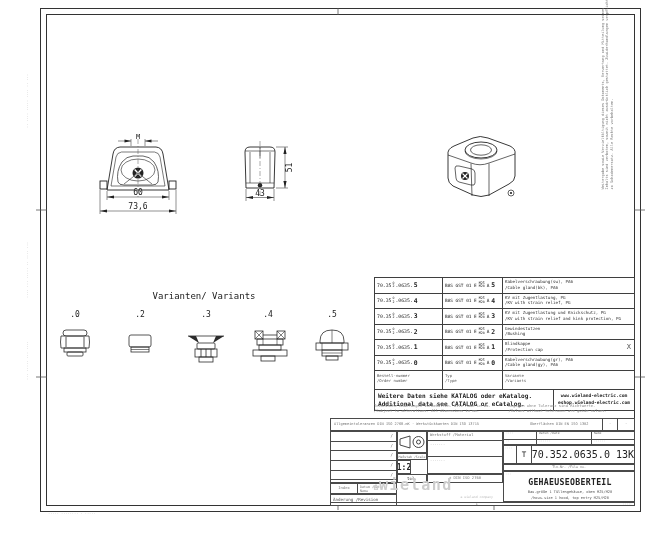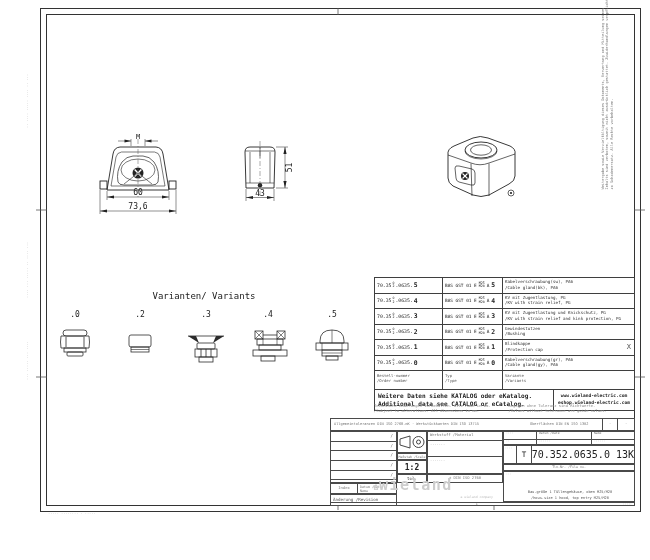--- a/index.html
+++ b/index.html
@@ -443,21 +443,21 @@
     </div>
 
     <div class="cell ctr" style="left:67px;top:13px;width:30px;height:22px">
       <svg width="28" height="18" viewBox="0 0 28 18">
         <path d="M2,6 L12,3 L12,15 L2,12 Z" stroke="#333" fill="none" stroke-width="0.9"></path>
         <circle cx="20.5" cy="9" r="5.5" stroke="#333" fill="none" stroke-width="0.9"></circle>
         <circle cx="20.5" cy="9" r="2" stroke="#333" fill="none" stroke-width="0.9"></circle>
       </svg>
     </div>
     <div class="cell ctr tiny" style="left:67px;top:35px;width:30px;height:7px;font-size:3.2px">Maßstab /Scale</div>
-    <div class="cell ctr" style="left:67px;top:42px;width:30px;height:14px;font-size:8px;font-weight:bold">1:2</div>
+    <div class="cell ctr" style="left:67px;top:42px;width:14px;height:14px;font-size:8px;font-weight:bold">1:2</div>
     <div class="cell ctr" style="left:67px;top:56px;width:30px;height:9px;font-size:4.2px">tol.</div>
     <div class="cell ctr tiny" style="left:97px;top:56px;width:76px;height:9px;font-size:3.8px">± DIN ISO 2768</div>
 
     <div class="cell" style="left:97px;top:13px;width:76px;height:43px">
       <div class="tiny" style="padding:1px 2px;font-size:3.8px;border-bottom:1px solid #4a4a4a;height:9px;box-sizing:border-box">Werkstoff /Material</div>
       <div class="tiny dots" style="padding:2px;height:16px;border-bottom:1px solid #4a4a4a;box-sizing:border-box">·······</div>
       <div class="tiny dots" style="padding:2px">·······</div>
     </div>
 
 
@@ -476,20 +476,21 @@
 
     <div class="cell" style="left:173px;top:27px;width:132px;height:19px;display:flex">
       <div class="tiny dots" style="width:11px;border-right:1px solid #4a4a4a;font-size:3px;padding:1px">····</div>
       <div class="ctr" style="width:14px;border-right:1px solid #4a4a4a;font-size:7.5px">T</div>
       <div class="ctr" style="flex:1;font-size:10px;font-weight:normal;white-space:nowrap">70.352.0635.0 13K</div>
     </div>
     <div class="cell ctr tiny" style="left:173px;top:46px;width:132px;height:7px;font-size:3.3px">Tln-Nr. /File no.</div>
 
     <div class="cell" style="left:173px;top:53px;width:132px;height:31px;position:absolute">
       <div class="tiny dots" style="position:absolute;left:2px;top:1px;font-size:3px">···</div>
+      <div class="ctr" style="position:absolute;left:0;top:4px;width:132px;height:12px;font-size:8.2px;font-weight:bold;letter-spacing:.3px;white-space:nowrap">GEHAEUSEOBERTEIL</div>
       <div class="ctr tiny" style="position:absolute;left:0;top:17px;width:132px;height:6px;font-size:3.6px;color:#555;white-space:nowrap">Bau.größe 1 Tüllengehäuse, oben M25/M20</div>
       <div class="ctr tiny" style="position:absolute;left:0;top:23px;width:132px;height:6px;font-size:3.6px;color:#555;white-space:nowrap">/hous.size 1 hood, top entry M25/M20</div>
     </div>
 
     <div class="cell" style="left:0;top:84px;width:305px;height:4px;display:flex;align-items:center;justify-content:space-between">
       <span></span>
       <span class="tiny" style="font-size:3.4px;line-height:4px">1</span>
       <span class="tiny dots" style="font-size:3.2px;line-height:4px;padding-right:2px">·····</span>
     </div>
 

